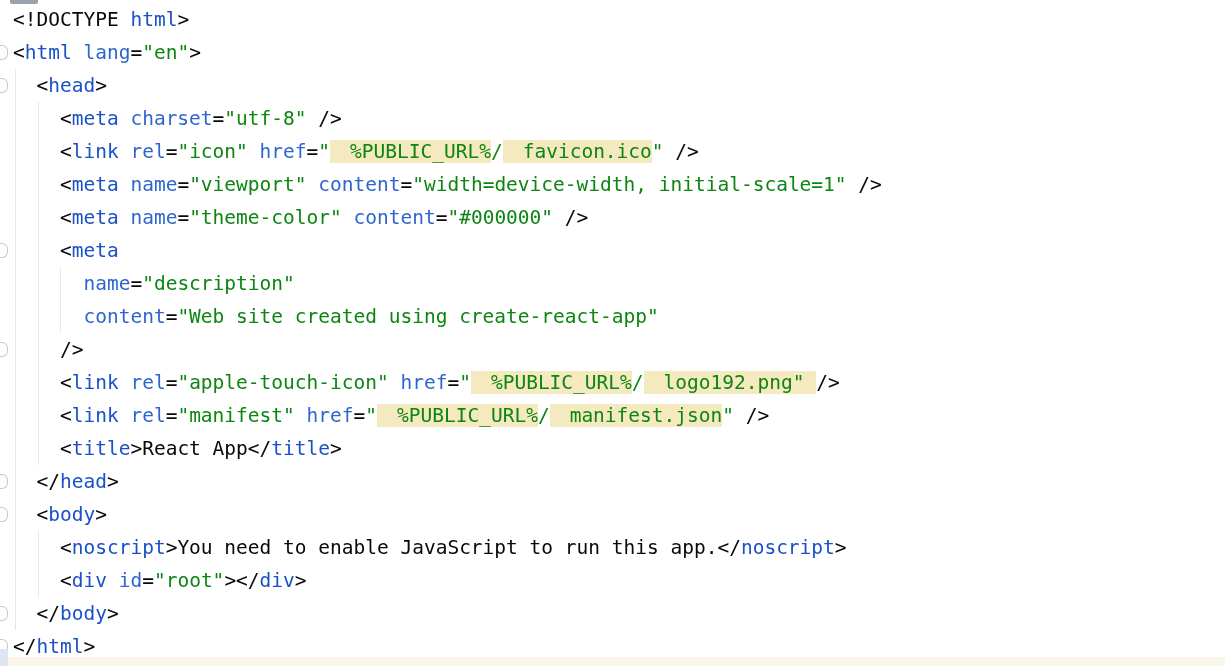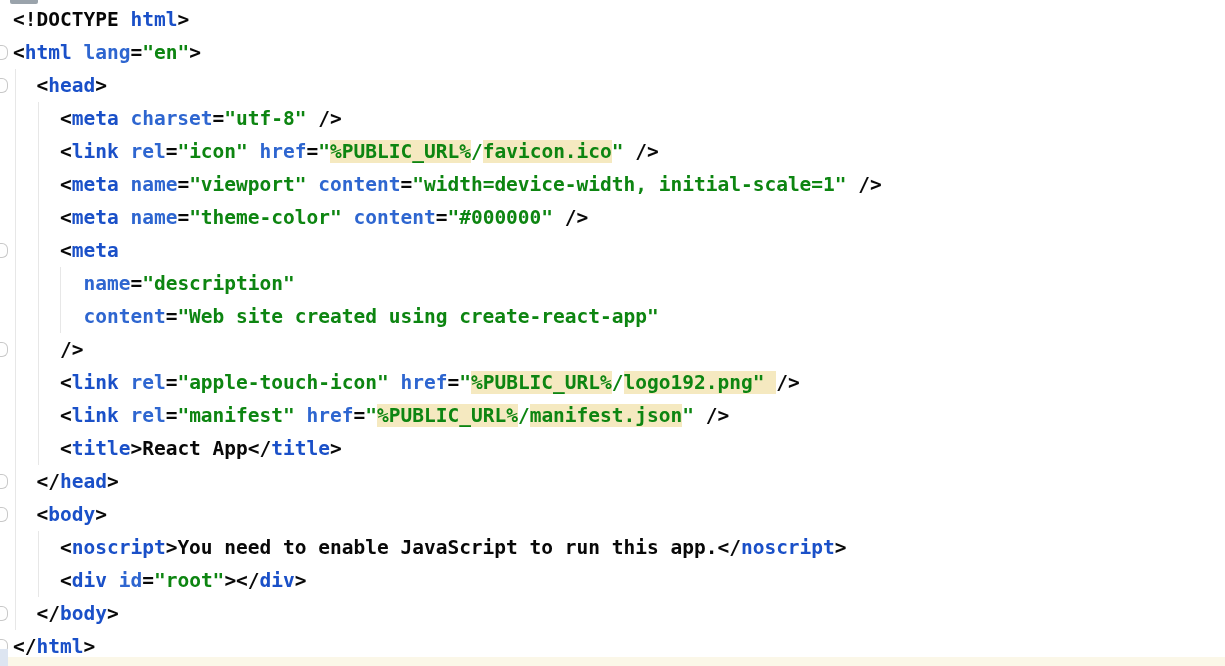--- a/index.html
+++ b/index.html
@@ -2,36 +2,35 @@
 <html style="--background: #ffffff; --punctuation: #080808; --tag: #1a50c8; --attribute: #2e66d0; --string: #0d8511; --plain_text: #080808; --injected_fragment_bg: #f5e9c0; --fold_marker: #c8c8c8; --indent_guide: #e7e7e7; --scrollbar_track: #fbf7e8; --scrollbar_corner: #dde5f1; --top_scrollbar_thumb: #9aa3ab;"><head>
 <meta charset="utf-8">
 <style>
   html,body{margin:0;padding:0;background:#ffffff;}
   .editor{
     position:relative;
     width:1225px;height:666px;
     background:var(--background,#ffffff);
     overflow:hidden;
     font-family:"DejaVu Sans Mono","Liberation Mono",monospace;
-    font-weight:bold;
   }
   .code{
     position:absolute;left:0;top:3px;
     padding-left:13px;
     font-size:19.5px;
     line-height:33px;
     white-space:pre;
     z-index:2;
   }
   .line{height:33px;}
   .seg-punct{color:var(--punctuation,#080808);}
   .seg-tag{color:var(--tag,#1a50c8);}
   .seg-attr{color:var(--attribute,#2e66d0);}
   .seg-str{color:var(--string,#0d8511);}
-  .seg-str-hl{color:var(--string,#0d8511);background:var(--injected_fragment_bg,#f5e9c0);}
+  .seg-str-hl{color:var(--string,#0d8511);background:var(--injected_fragment_bg,#f5e9c0);padding-left:20px;}
   .seg-text{color:var(--plain_text,#080808);}
   .indent-guide{
     position:absolute;width:1px;
     background:var(--indent_guide,#e7e7e7);
     z-index:1;
   }
   .fold-tab{
     position:absolute;left:-4px;width:12px;height:15px;
     border:1.5px solid var(--fold_marker,#c8c8c8);
     border-left:none;

